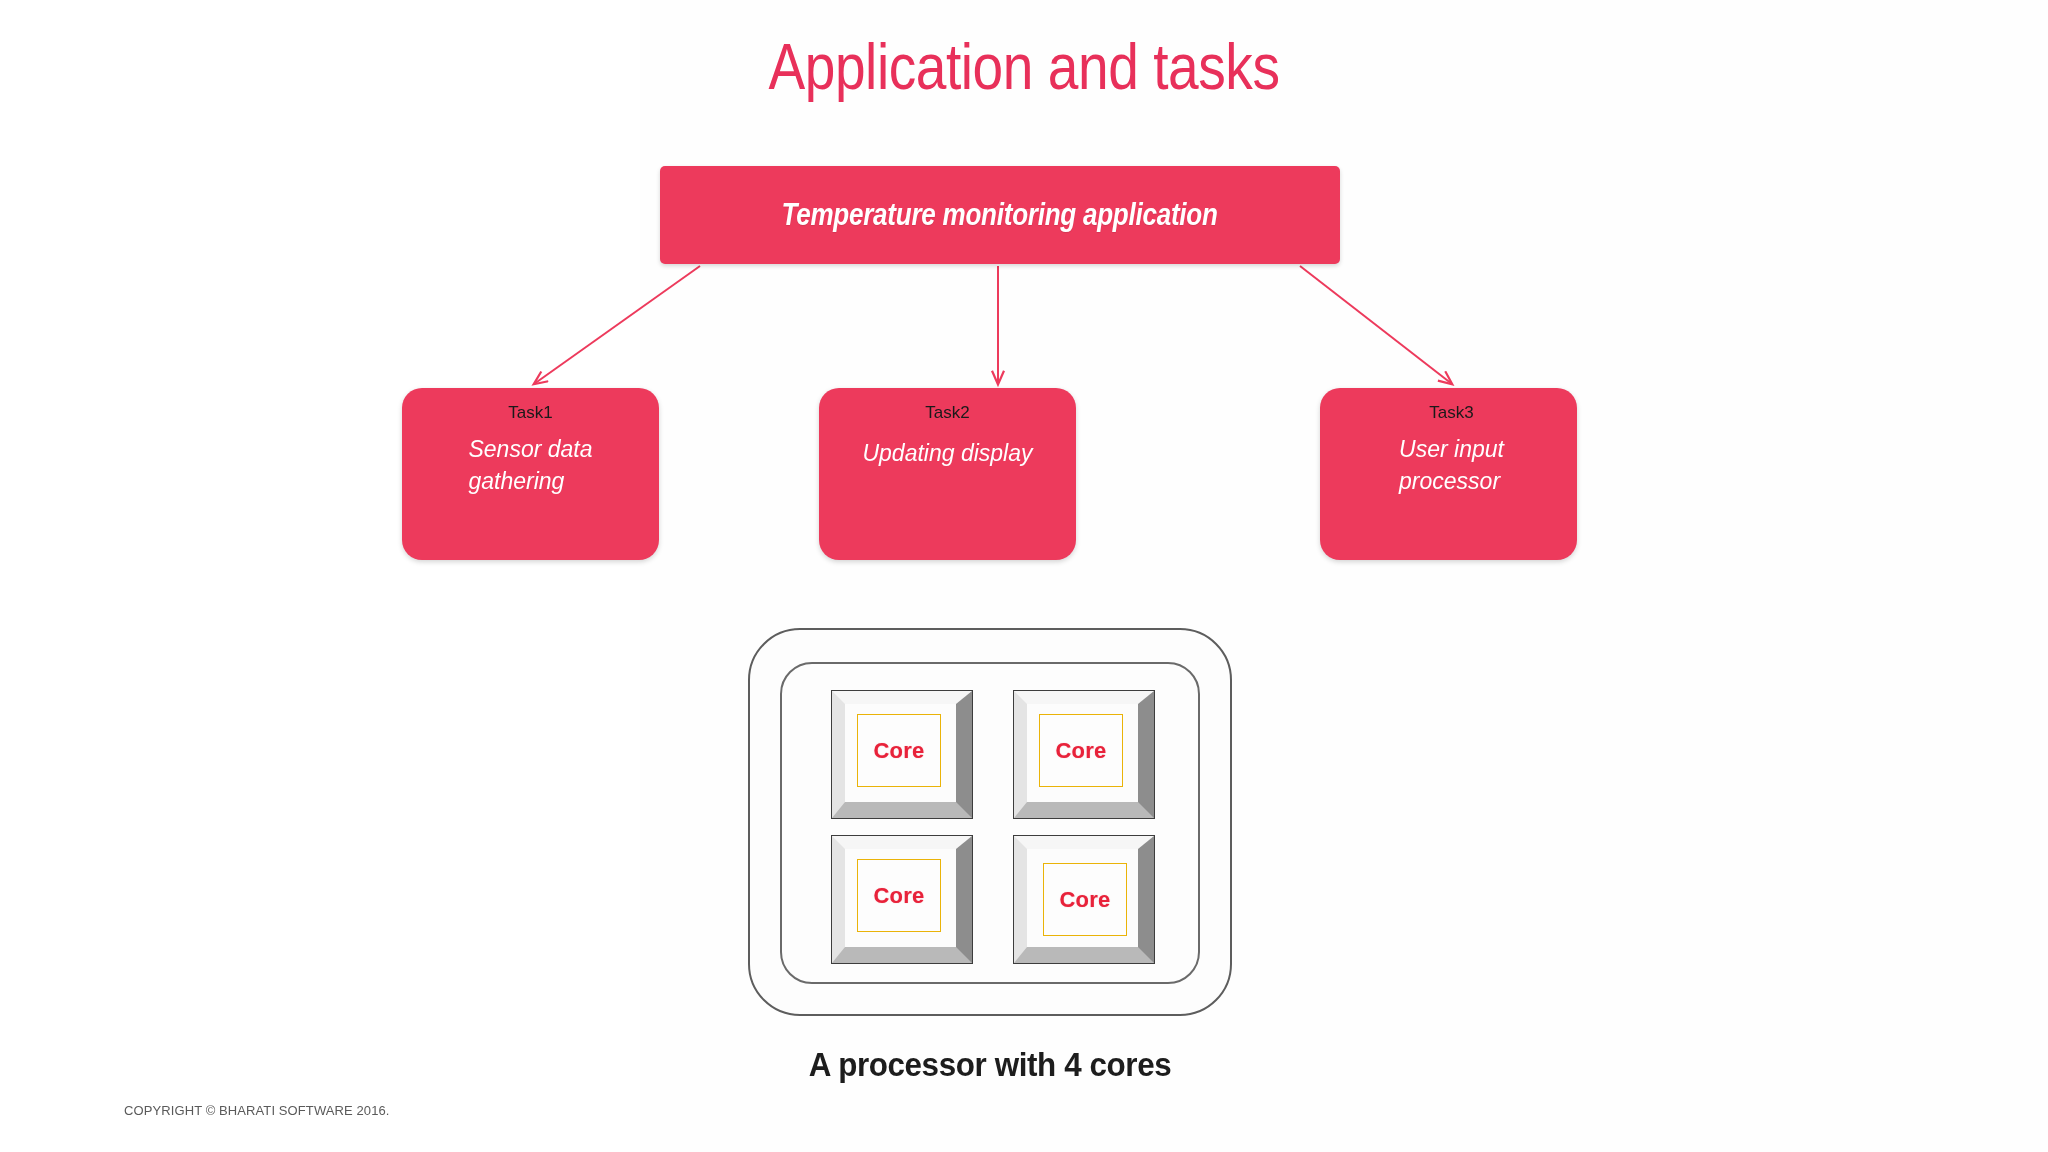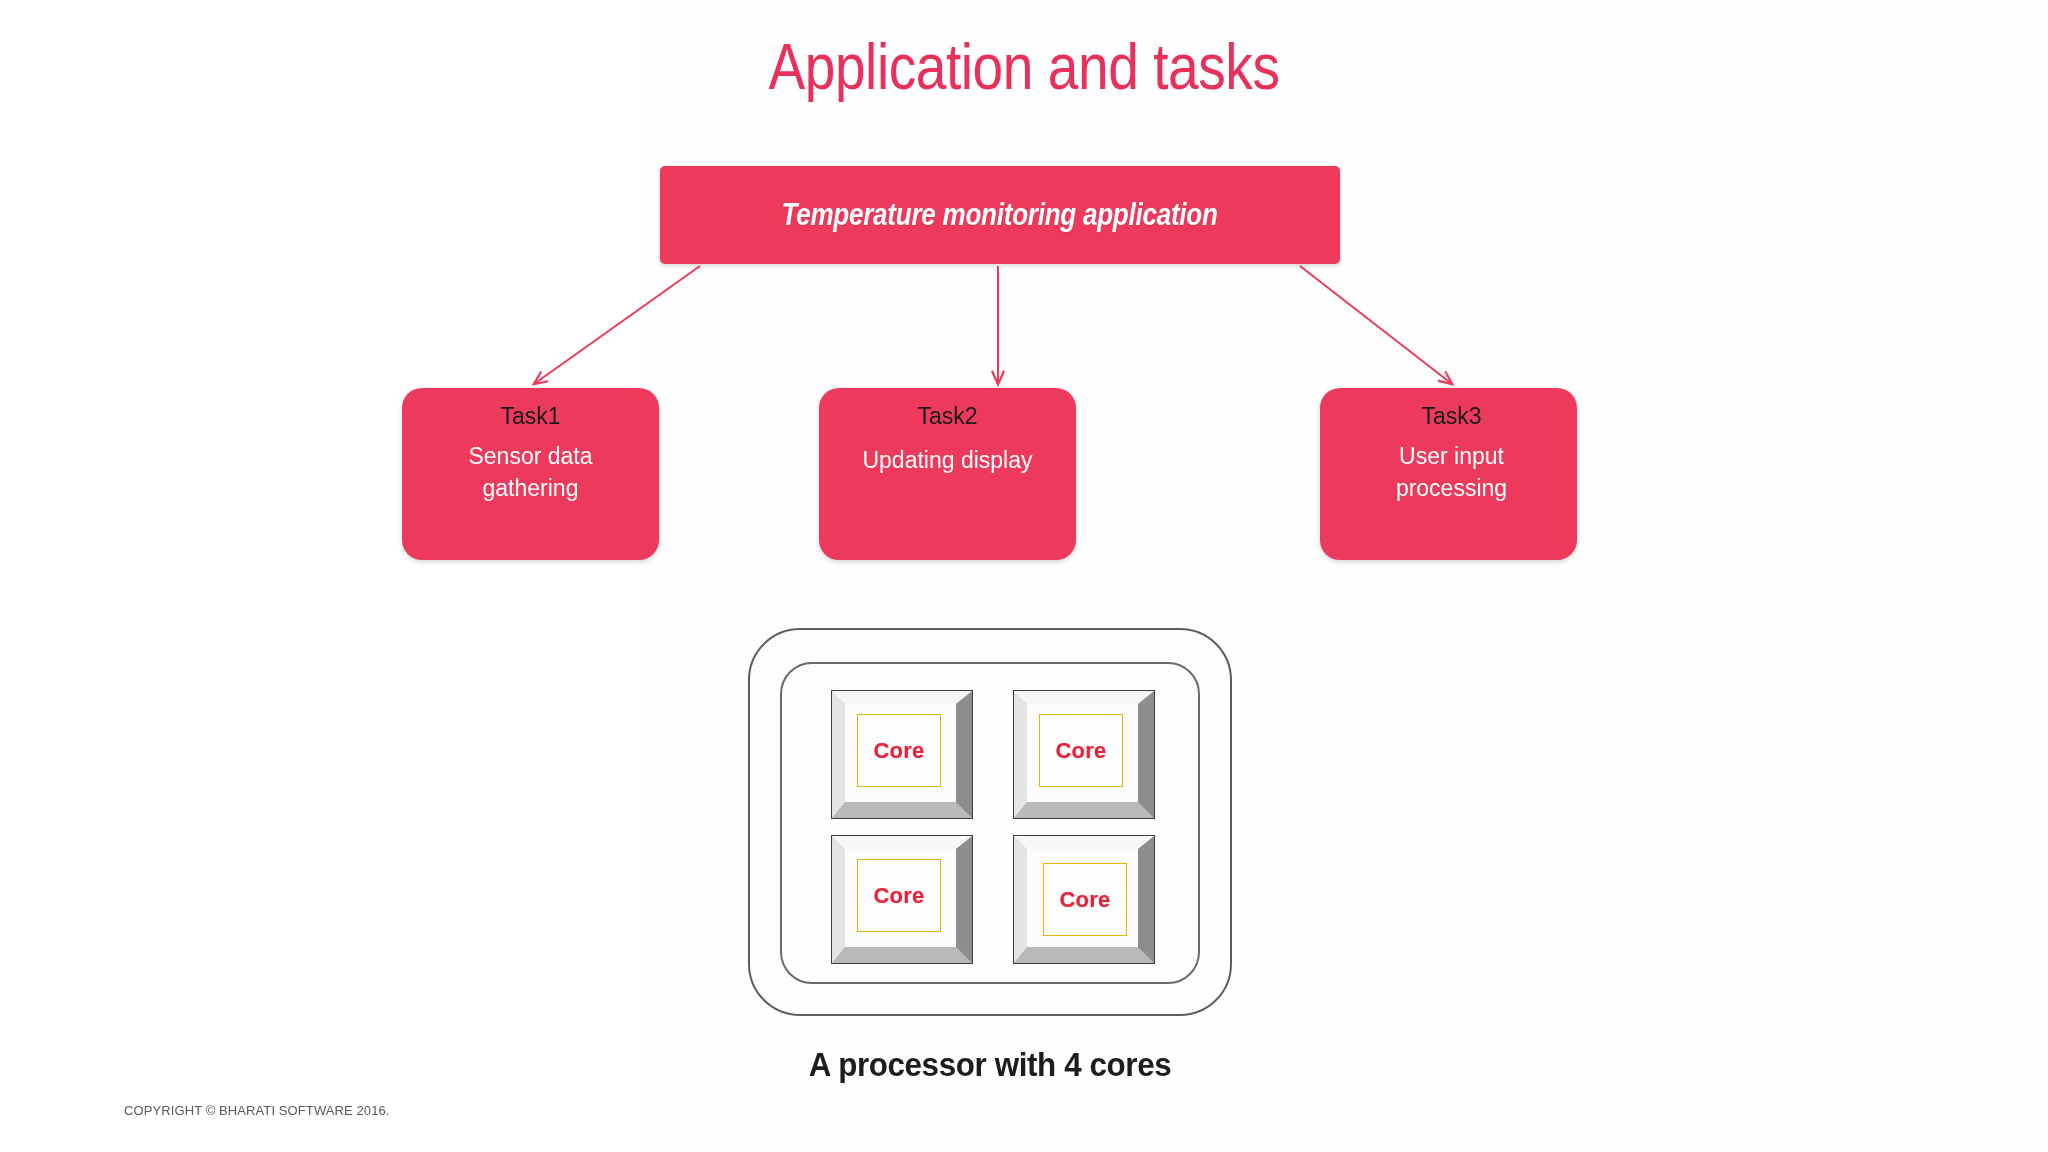--- a/index.html
+++ b/index.html
@@ -93,34 +93,34 @@
     align-items: center;
     padding-top: 15px;
     box-sizing: border-box;
   }
   #task-box-1 { left: 402px; }
   #task-box-2 { left: 819px; }
   #task-box-3 { left: 1320px; padding-left: 6px; }
 
   .task-id {
     color: #1a1a1a;
-    font-size: 23px;
+    font-size: 17px;
     font-weight: 400;
     letter-spacing: 0px;
     margin-bottom: 10px;
     white-space: nowrap;
   }
   .task-desc {
     color: #ffffff;
     font-size: 23px;
     font-weight: 400;
     line-height: 32px;
-    text-align: center;
     white-space: pre-line;
     padding: 0 14px;
+    font-style: italic;
   }
   #task-box-2 .task-id { margin-bottom: 14px; }
 
   
   #processor {
     position: absolute;
     left: 748px;
     top: 628px;
     width: 484px;
     height: 388px;
@@ -241,21 +241,21 @@
 </div>
 
 <div class="task-box" id="task-box-2">
   <div class="task-id">Task2</div>
   <div class="task-desc">Updating display</div>
 </div>
 
 <div class="task-box" id="task-box-3">
   <div class="task-id">Task3</div>
   <div class="task-desc">User input
-processing</div>
+processor</div>
 </div>
 
 <div id="processor">
   <div class="proc-outer"></div>
   <div class="proc-inner"></div>
 
   <div class="core" id="core-1">
     <div class="core-inner">
       <div class="core-face">
         <span class="core-label">Core</span>

